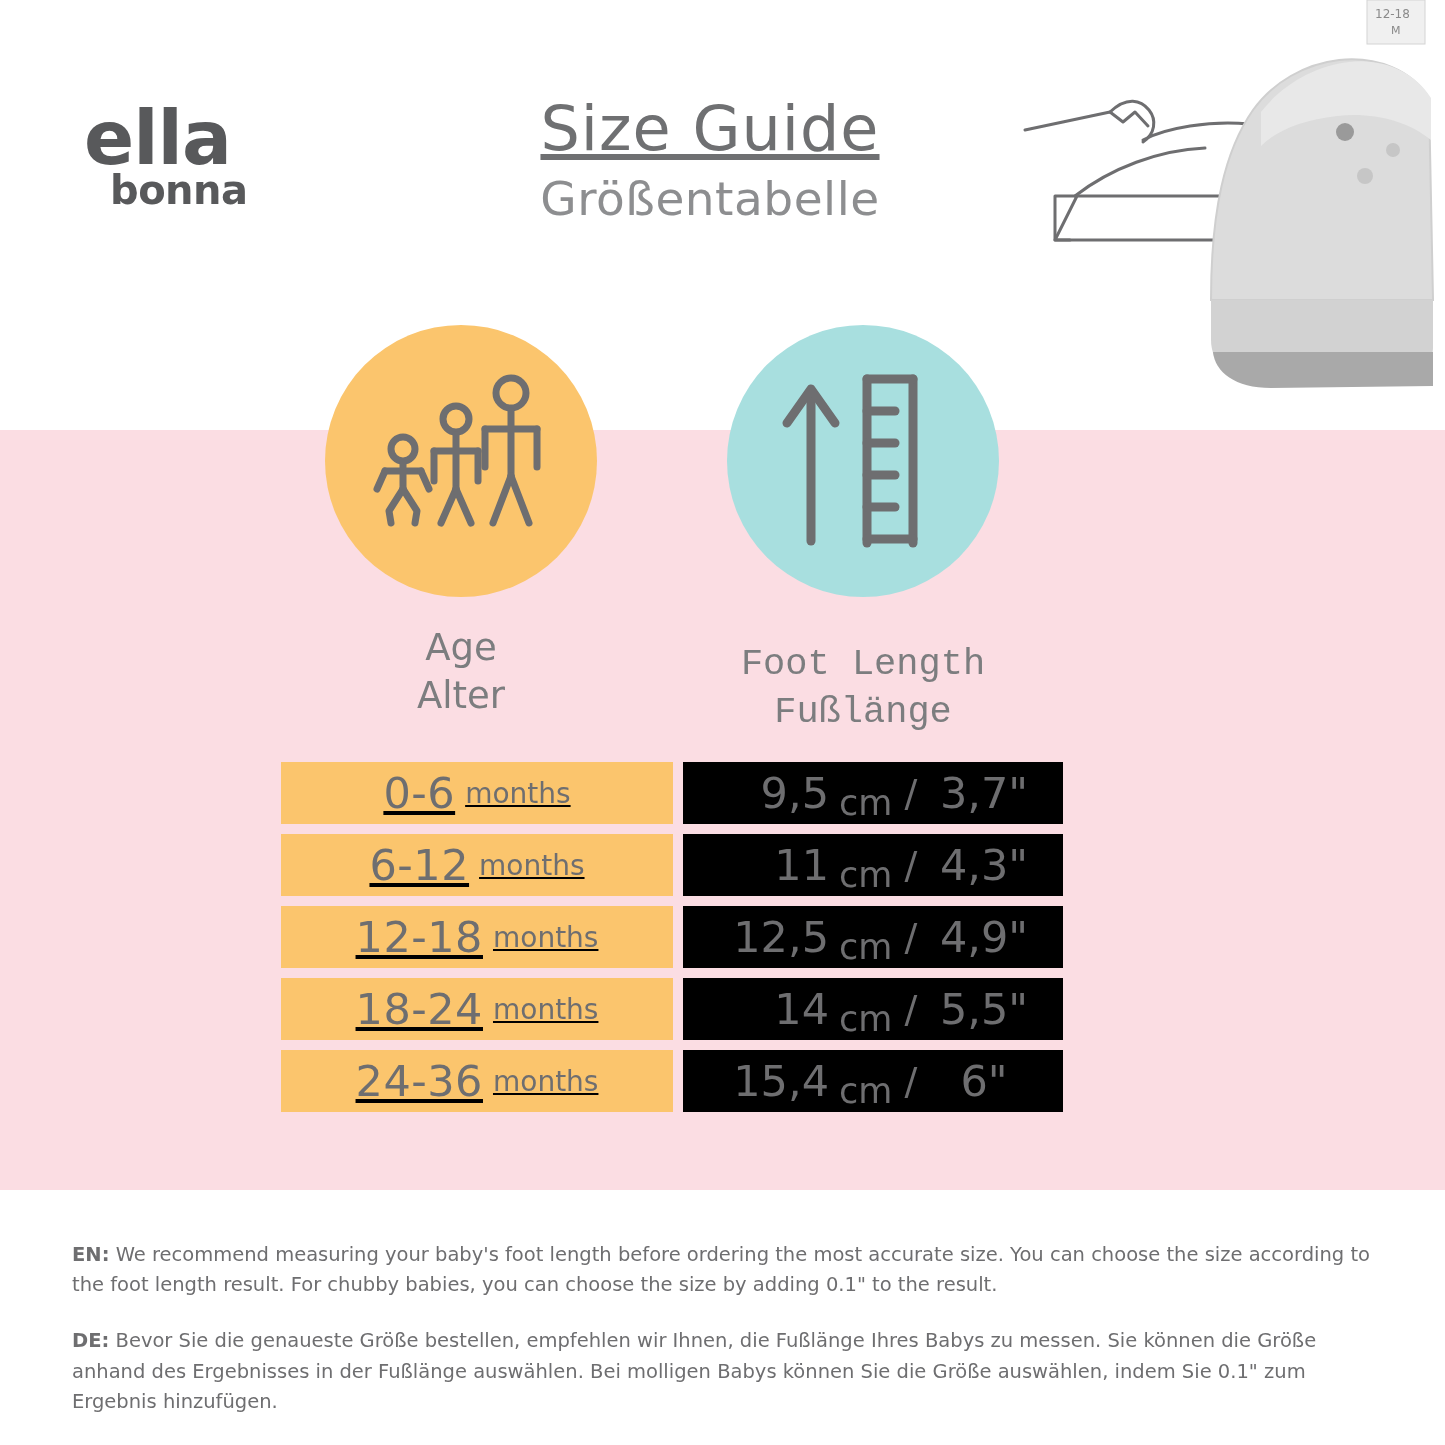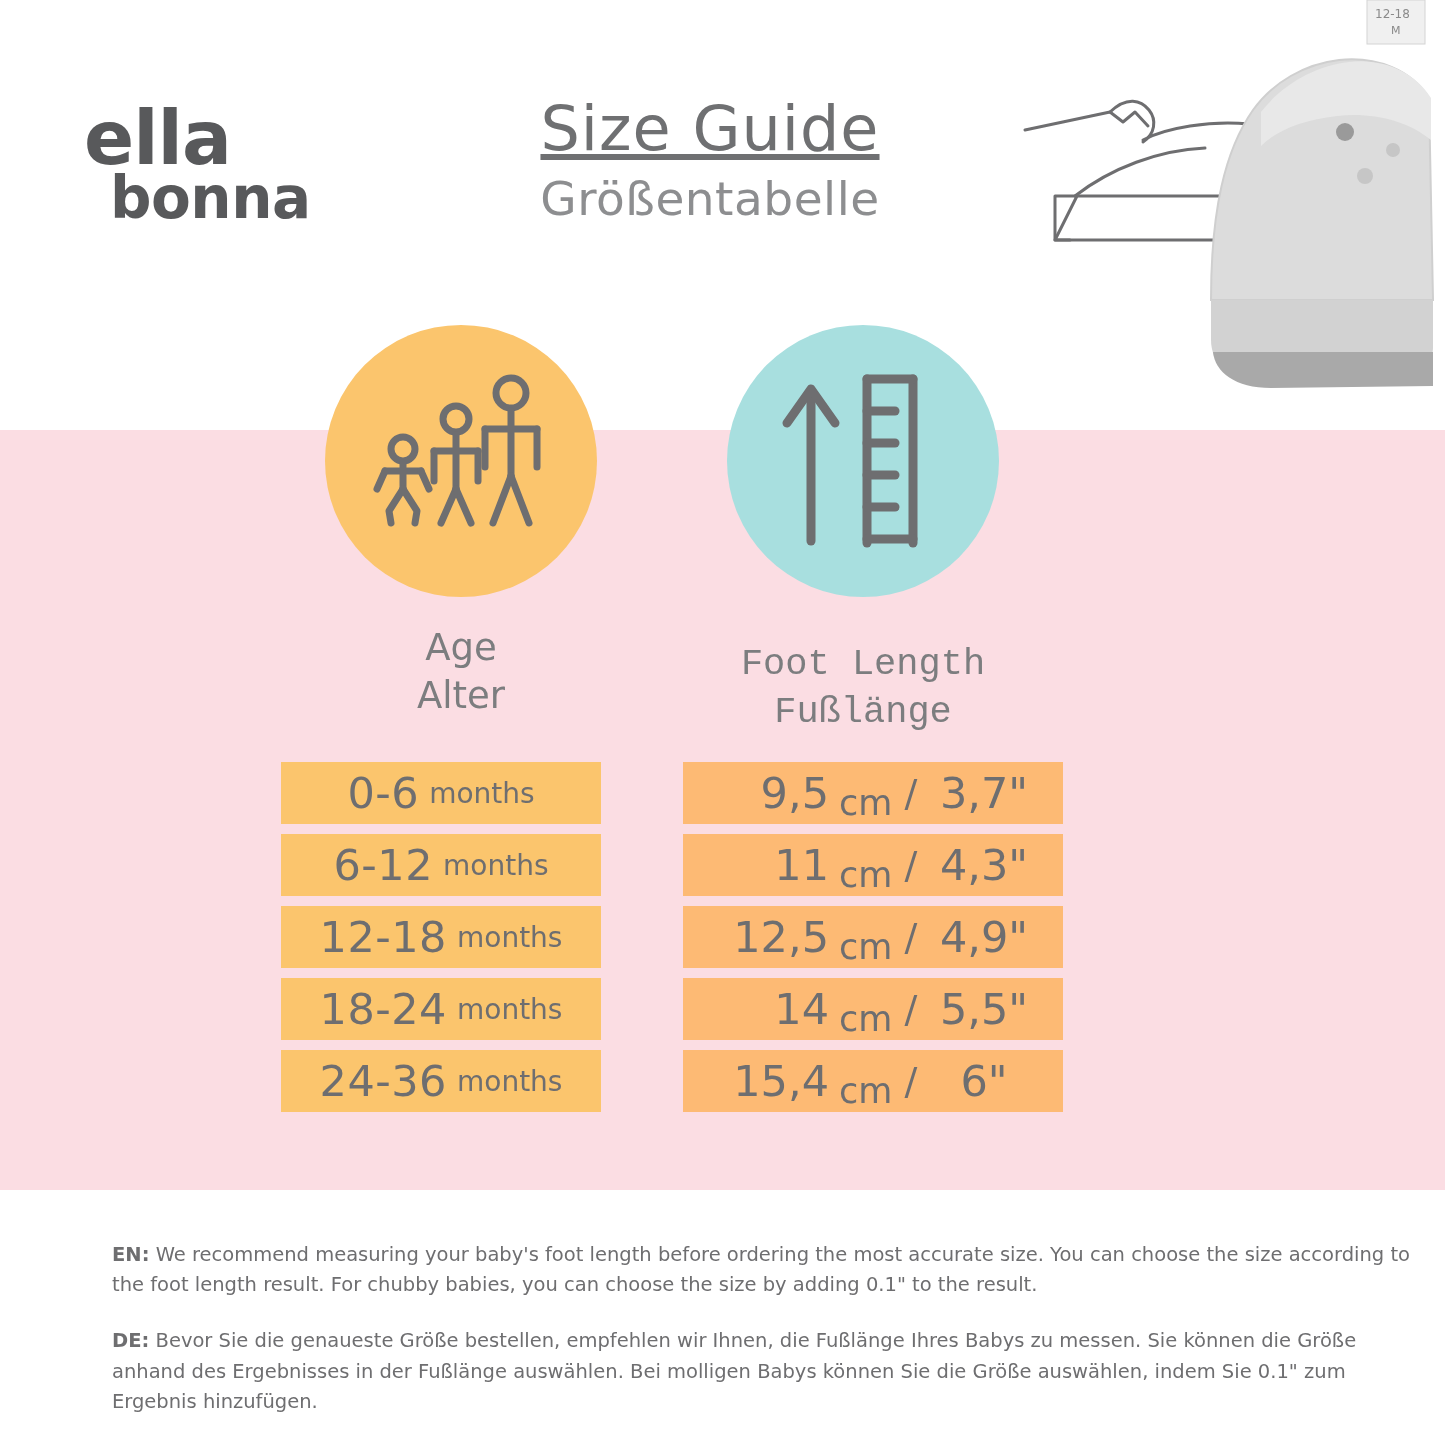--- a/index.html
+++ b/index.html
@@ -30,21 +30,21 @@
     width: 230px;
     color: #58595b;
     line-height: 0.92;
   }
   .logo-line1 {
     font-size: 74px;
     font-weight: bold;
     letter-spacing: -1px;
   }
   .logo-line2 {
-    font-size: 58px;
+    font-size: 40px;
     font-weight: bold;
     letter-spacing: -0.5px;
     margin-left: 26px;
   }
 
   
   .title-block {
     position: absolute;
     left: 360px; top: 92px;
     width: 700px;
@@ -100,34 +100,34 @@
   .col-head .l1 { font-size: 37px; }
   .col-head .l2 { font-size: 37px; }
   .col-head-age  { left: 325px; top: 624px; width: 272px; }
   .col-head-foot { left: 700px; top: 640px; width: 326px; font-family: Liberation Mono, monospace; }
 
   
   .rows {
     position: absolute;
     top: 762px;
   }
-  .rows-age  { left: 281px; width: 320px; }
+  .rows-age  { left: 281px; width: 392px; text-decoration: underline; }
   .rows-foot { left: 683px; width: 380px; }
 
   .row {
     height: 62px;
     margin-bottom: 10px;
     display: flex;
     align-items: center;
     justify-content: center;
     color: #6e6e70;
     white-space: nowrap;
   }
   .row-age  { background: #fbc56d; }
-  .row-foot { background: #fdba74; }
+  .row-foot { background: #000000; }
 
   .big   { font-size: 43px; letter-spacing: 0.5px; }
   .small { font-size: 28px; margin-left: 10px; }
 
   .foot-grid {
     display: grid;
     grid-template-columns: 132px 62px 40px 106px;
     align-items: center;
     width: 100%;
     padding: 0 14px;
@@ -138,21 +138,20 @@
   .fg-in   { font-size: 43px; text-align: center; }
 
   
   .notes {
     position: absolute;
     left: 72px; top: 1240px;
     width: 1300px;
     color: #6e6e70;
     font-size: 19.5px;
     line-height: 1.55;
-    margin-left: 40px;
   }
   .notes p + p { margin-top: 26px; }
   .notes b { font-weight: bold; }
 </style>
 </head>
 <body>
 
 <div class="page">
 
   <div class="pink-band"></div>

